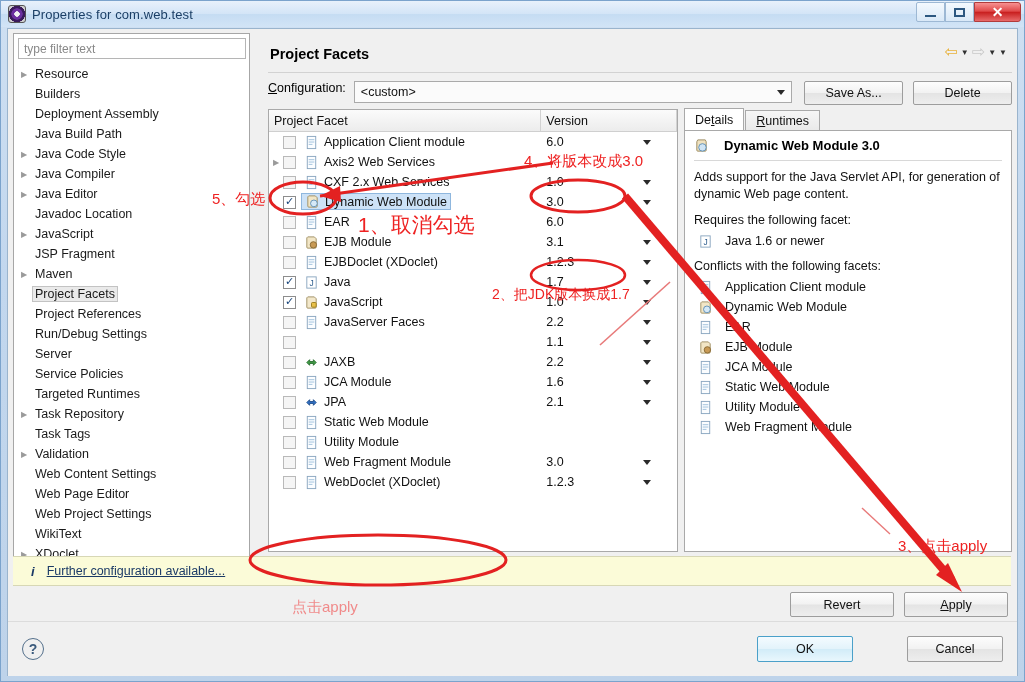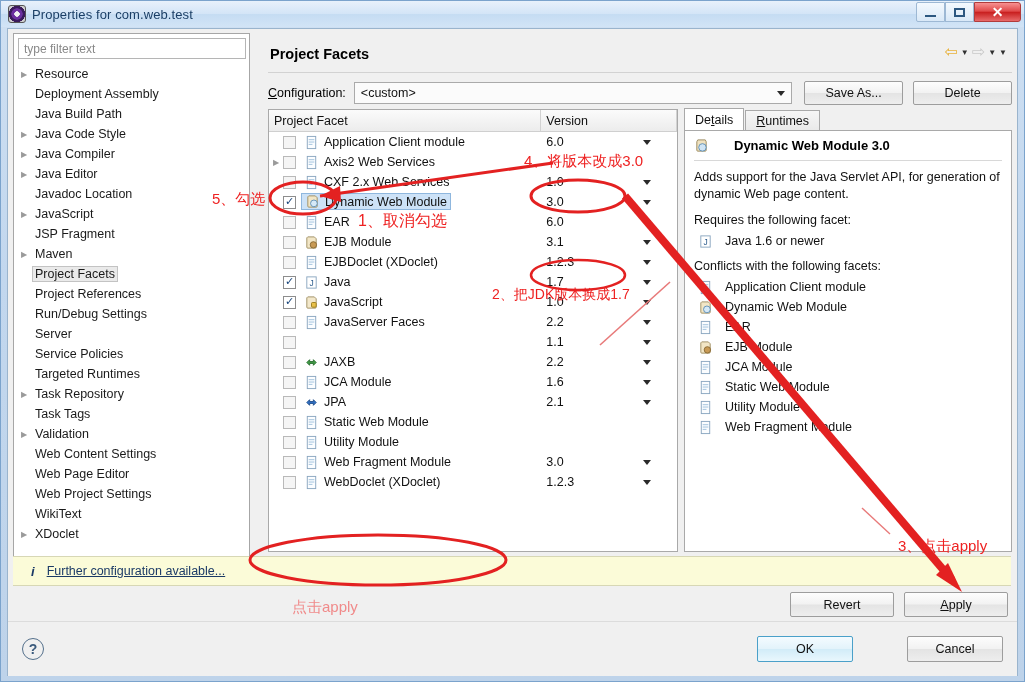--- a/index.html
+++ b/index.html
@@ -125,21 +125,21 @@
     display: flex; align-items: center; gap: 3px;
   }
   .arrow-glyph { font-size: 16px; line-height: 1; }
   .arrow-back { color: #e8b23c; }
   .arrow-fwd { color: #c9c9c9; }
   .caret { font-size: 8px; color: #303030; }
 
   
   .config-row {
     position: absolute; left: 10px; top: 48px; width: 744px; height: 24px;
-    display: flex; align-items: center;
+    display: flex; 
   }
   .config-label { font-size: 12.5px; color: #000; margin-right: 8px; }
   .config-label u { text-decoration: underline; }
   .combo {
     position: relative; width: 470px; height: 22px;
     border: 1px solid #aaaaaa; background: #fbfbfb;
     display: flex; align-items: center;
   }
   .combo .val { padding-left: 6px; font-size: 12.5px; color: #111; }
   .combo .combo-arrow {
@@ -224,21 +224,21 @@
     margin-right: 1px;
   }
   .tab.active { background: #fff; height: 23px; border-bottom: 1px solid #fff; }
   .tab u { text-decoration: underline; }
   .details-box {
     position: absolute; left: 0; top: 21px; width: 328px; height: 422px;
     background: #fff; border: 1px solid #a9a9a9;
     padding: 7px 9px;
   }
   .det-title {
-    display: flex; align-items: center; gap: 20px;
+    display: flex; align-items: center; gap: 10px;
     font-size: 13px; font-weight: bold; color: #000;
   }
   .det-rule { height: 1px; background: #d8d8d8; margin: 7px 0 8px; }
   .det-para { font-size: 12.5px; color: #111; line-height: 17px; margin-bottom: 10px; }
   .det-sub { font-size: 12.5px; color: #111; margin-bottom: 4px; }
   .det-item {
     display: flex; align-items: center; gap: 7px;
     font-size: 12.5px; color: #111; height: 20px; padding-left: 4px;
   }
   .det-group { margin-bottom: 8px; }
@@ -313,20 +313,24 @@
       <div class="content-area">
 
         <div class="left-pane">
           <div class="filter-box">
             <input type="text" placeholder="type filter text" style="">
           </div>
           <div class="tree" id="tree">
               <div class="tree-item">
                 <span class="tree-arrow">▶</span>
                 <span class="tree-label">Resource</span>
+              </div>
+              <div class="tree-item">
+                <span class="tree-arrow empty">▶</span>
+                <span class="tree-label">Builders</span>
               </div>
               <div class="tree-item">
                 <span class="tree-arrow empty">▶</span>
                 <span class="tree-label">Deployment Assembly</span>
               </div>
               <div class="tree-item">
                 <span class="tree-arrow empty">▶</span>
                 <span class="tree-label">Java Build Path</span>
               </div>
               <div class="tree-item">
@@ -862,19 +866,19 @@
     <ellipse cx="378" cy="560" rx="128" ry="25" fill="none" stroke="#e32121" stroke-width="3"></ellipse>
     <line x1="553" y1="163" x2="320" y2="196" stroke="#e32121" stroke-width="3"></line>
     <polygon points="320,196 340,186 341,202" fill="#e32121"></polygon>
     <line x1="625" y1="196" x2="952" y2="580" stroke="#e32121" stroke-width="8"></line>
     <polygon points="962,592 936,575 948,563" fill="#e32121"></polygon>
     <line x1="670" y1="282" x2="600" y2="345" stroke="#e87a7a" stroke-width="1.6"></line>
     <line x1="890" y1="534" x2="862" y2="508" stroke="#e87a7a" stroke-width="1.4"></line>
   </svg>
   <div class="overlay" id="ann-layer">
       <div class="ann" style="left: 212px; top: 190px; font-size: 15px;">5、勾选</div>
-      <div class="ann" style="left: 358px; top: 211px; font-size: 16px;">1、取消勾选</div>
+      <div class="ann" style="left: 358px; top: 211px; font-size: 21px;">1、取消勾选</div>
       <div class="ann" style="left: 524px; top: 152px; font-size: 15px;">4、将版本改成3.0</div>
       <div class="ann" style="left: 492px; top: 286px; font-size: 14px;">2、把JDK版本换成1.7</div>
       <div class="ann" style="left: 898px; top: 537px; font-size: 15px;">3、点击apply</div>
       <div class="ann ann-lite" style="left: 292px; top: 598px; font-size: 15px;">点击apply</div>
     </div>
 </div>
 
 </body></html>

